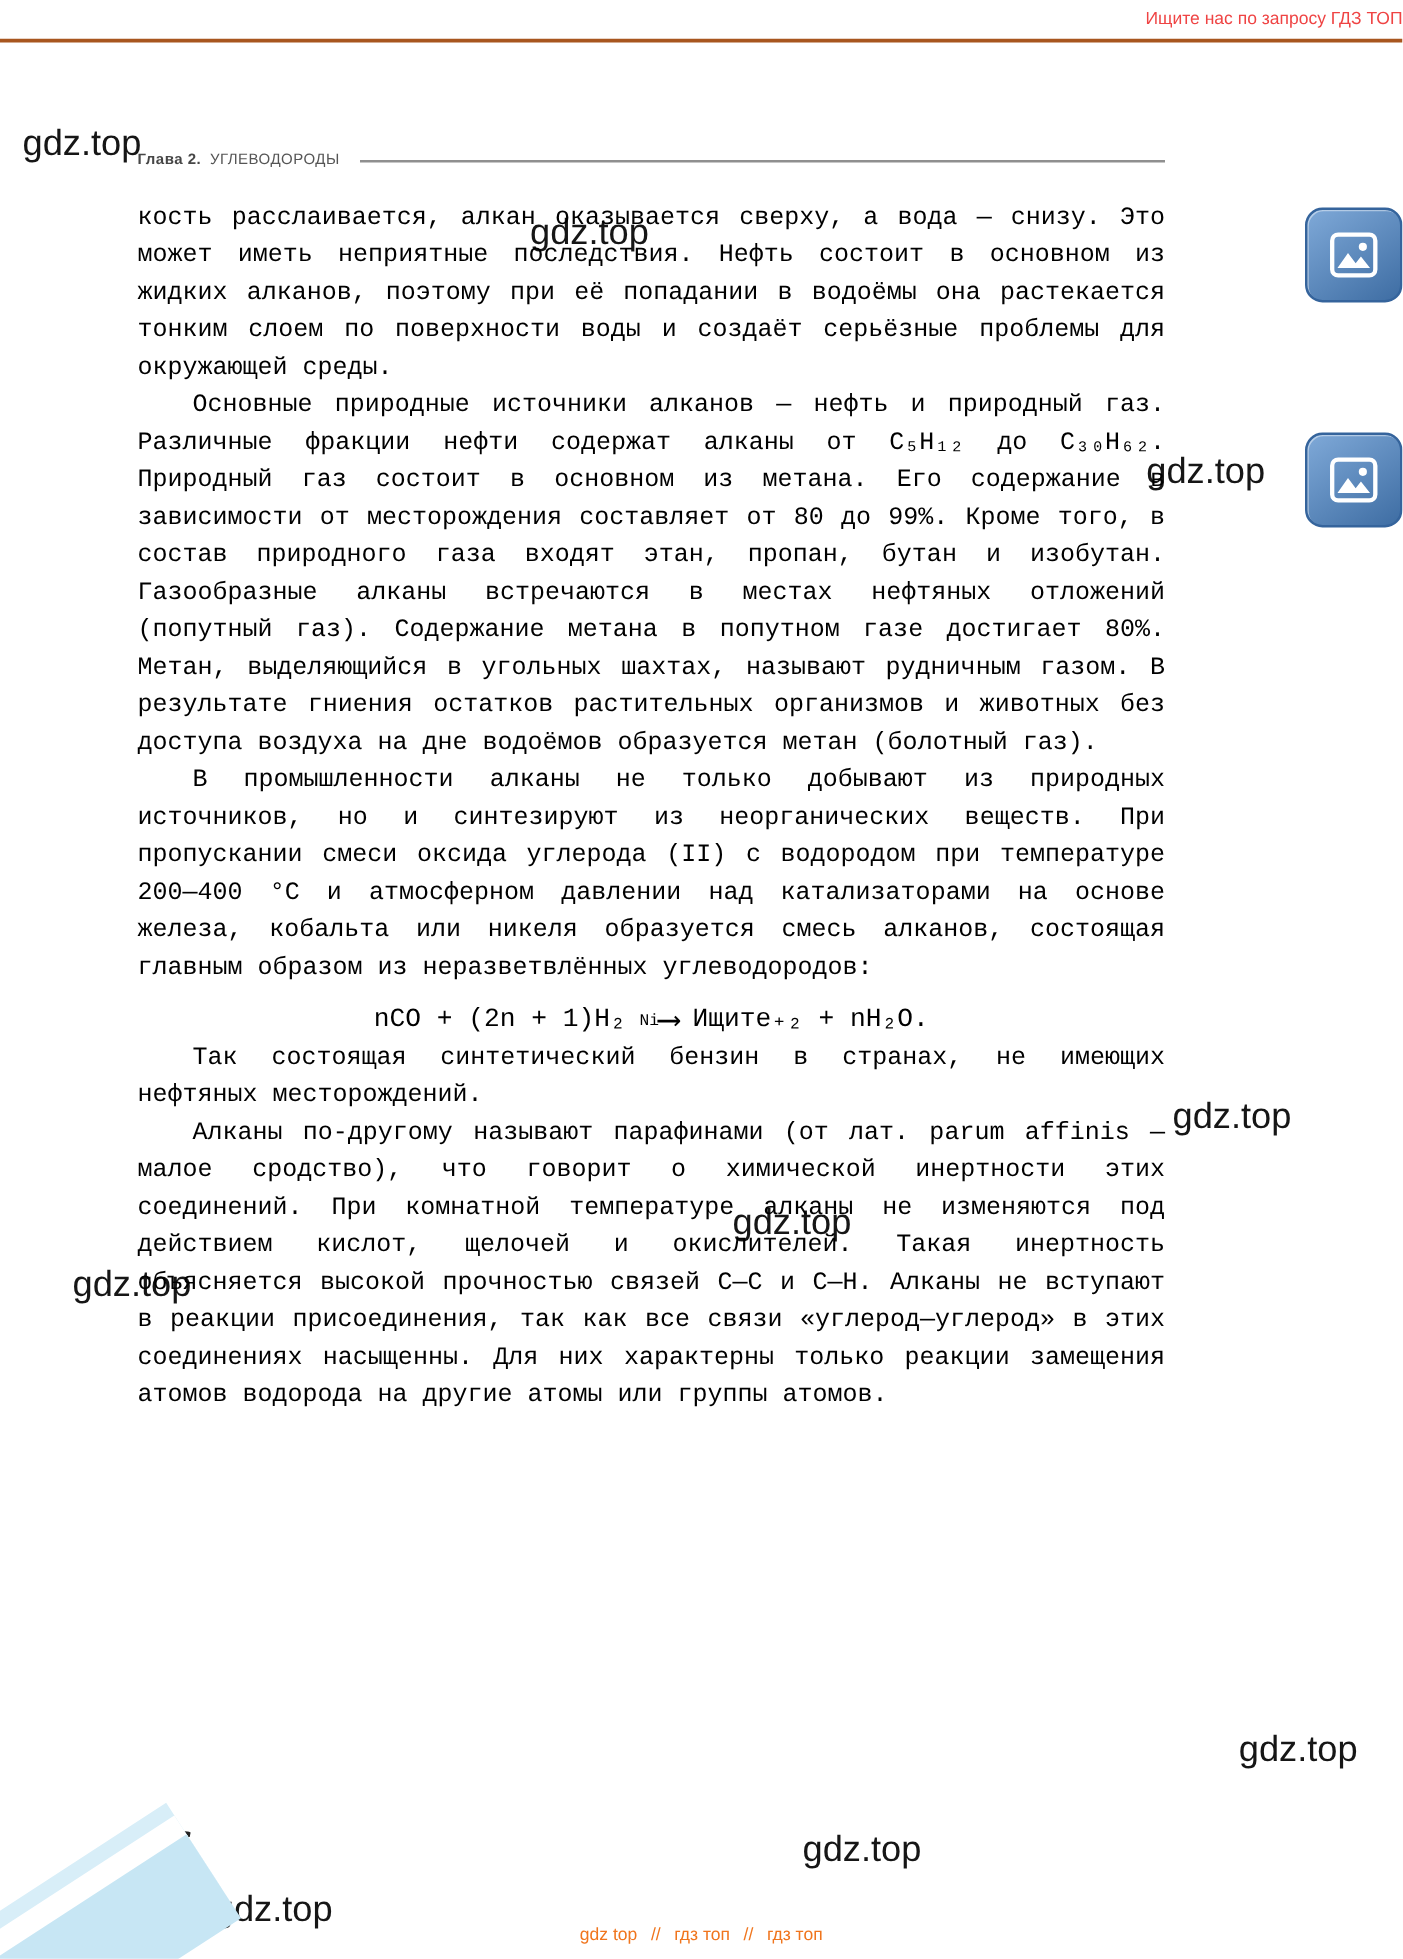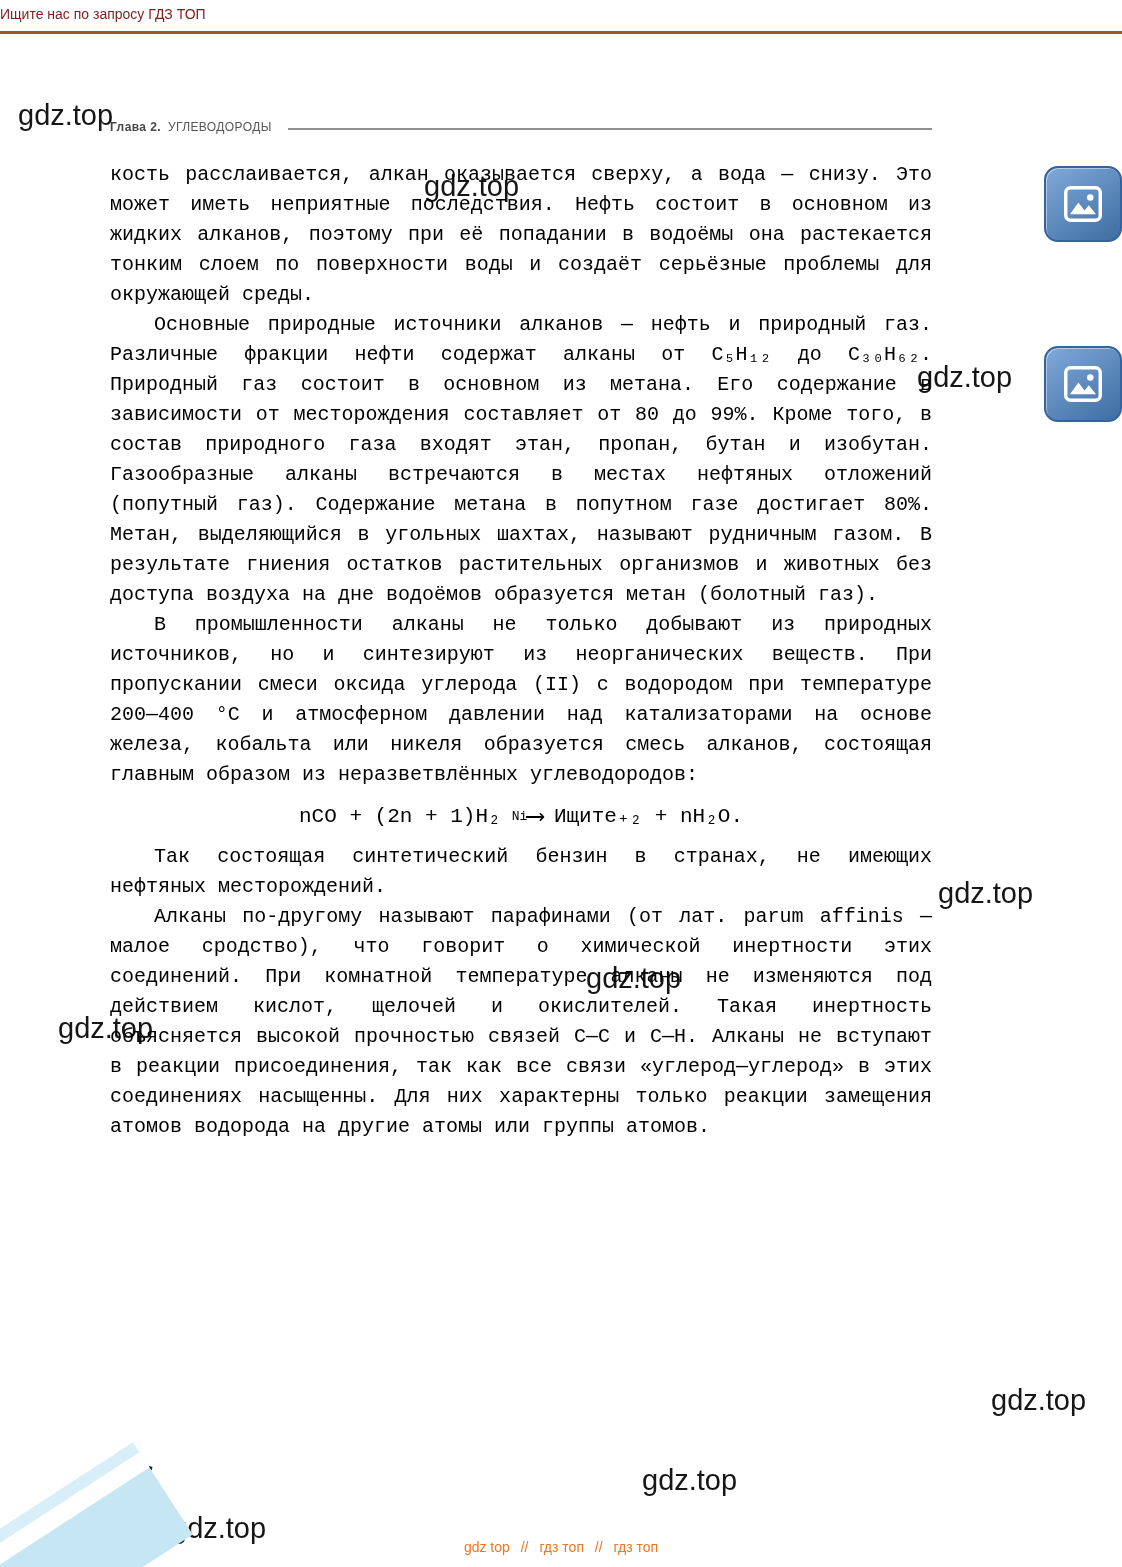--- a/index.html
+++ b/index.html
@@ -5,21 +5,21 @@
   html,body { margin:0; padding:0; }
   body {
     width:1122px; height:1567px; position:relative; overflow:hidden;
     background:#ffffff;
     font-family:"Liberation Sans", sans-serif;
   }
 
   
   .top-banner {
     position:absolute; top:6px; left:0; width:100%;
-    text-align:left; font-size:14px; color:#7f1d1d;
+    text-align:right; font-size:14px; color:#ef4444;
   }
   .top-rule {
     position:absolute; top:31px; left:0; width:100%; height:3px;
     background:#a8561f;
   }
 
   
   .wm {
     position:absolute; font-size:29px; color:#161616;
     font-family:"Liberation Sans", sans-serif; white-space:nowrap;margin-top:44px;
@@ -40,21 +40,21 @@
     margin-top:26px;
     font-family:Liberation Mono, monospace;
     font-size:20px; line-height:30px; color:#000000;
     text-align:justify;
   }
   .para { margin:0; text-indent:44px; }
   .para.noindent { text-indent:0; }
 
   .formula {
     display:flex; justify-content:center; align-items:center;
-    gap:6px; margin:12px 0 10px; font-size:21px; text-indent:0;
+    gap:6px; margin:12px 0 0; font-size:21px; text-indent:0;
   }
   .f-arrow-group { display:inline-flex; flex-direction:row; align-items:center; margin:0 5px; }
   .f-cat { font-size:13px; line-height:12px; }
   .f-arr { font-size:26px; line-height:20px; }
 
   
   .img-icon {
     position:absolute; right:0px; width:78px; height:76px;
     border-radius:14px; box-sizing:border-box;
     background:linear-gradient(145deg,#7fa9d8,#3e6da3);

